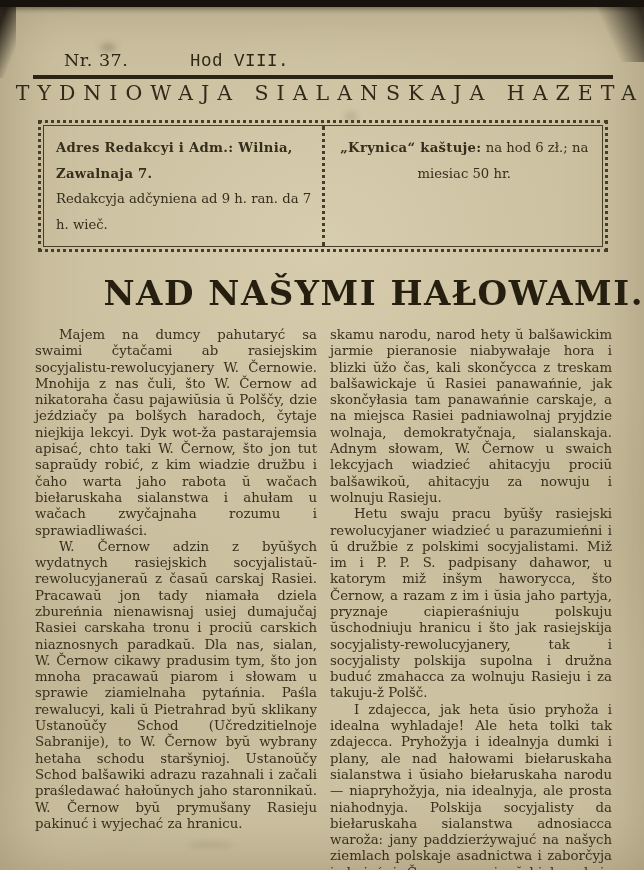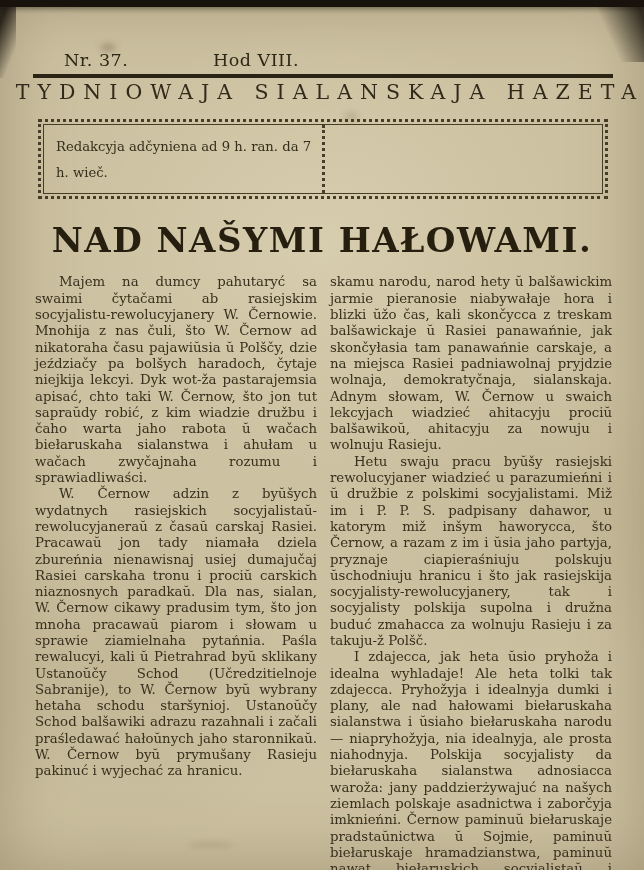--- a/index.html
+++ b/index.html
@@ -40,21 +40,21 @@
 
   
   .header-row {
     display: flex; align-items: baseline;
     margin: 50px 36px 0 40px;
     font-size: 17.5px; color: #2e2716;
     letter-spacing: 0.5px;
   }
   .header-left  { width: 150px; text-align: left; padding-left: 24px; }
   .header-center{ flex: 1; text-align: center; }
-  .header-right { width: 150px; text-align: center; padding-right: 18px; }
+  .header-right { width: 150px; text-align: left; padding-right: 18px; font-family: Liberation Mono, monospace; }
 
   .header-rule {
     margin: 4px 31px 0 33px;
     height: 3px;
     border-top: 3px solid #2b2414;
     border-bottom: 1.5px solid #2b2414;
   }
 
   
   .title-wrap { text-align: center; margin-top: 0px; }
@@ -96,21 +96,21 @@
     padding: 9px 10px 8px 12px;
     font-size: 13.2px;
     line-height: 1.95;
     color: #362e1d;
   }
   .box-cell.cell-right { border-left: 3px dotted #473e2a; text-align: center; }
   .box-line-bold { font-weight: 700; letter-spacing: 0.3px; }
 
   
   .article-headline {
-    text-align: center;
+    text-align: right;
     margin-top: 21px;
     font-size: 34px;
     font-weight: 700;
     letter-spacing: 1.5px;
     color: #261f10;
   }
   .body-columns {
     display: flex;
     gap: 13px;
     margin: 14px 32px 0 35px;
@@ -142,23 +142,25 @@
     <span class="header-right">Hod VIII.</span>
   </div>
 
   <div class="header-rule"></div>
 
   <div class="newspaper-subtitle">TYDNIOWAJA SIALANSKAJA HAZETA</div>
 
   <div class="masthead-box">
     <div class="masthead-box-inner">
       <div class="box-cell cell-left">
+        <div class="box-line-bold">Adres Redakcyi i Adm.: Wilnia, Zawalnaja 7.</div>
         <div>Redakcyja adčyniena ad 9 h. ran. da 7 h. wieč.</div>
       </div>
       <div class="box-cell cell-right">
+        <div><span class="box-line-bold">„Krynica“ kaštuje:</span><span> na hod 6 zł.; na miesiac 50 hr.</span></div>
       </div>
     </div>
   </div>
 
   <div class="article-headline">NAD NAŠYMI HAŁOWAMI.</div>
 
   <div class="body-columns">
     <div class="col">
       <p>Majem na dumcy pahutaryć sa swaimi čytačami ab rasiejskim socyjalistu-rewolucyjanery W. Černowie. Mnohija z nas čuli, što W. Černow ad nikatoraha času pajawiŭsia ŭ Polščy, dzie jeździačy pa bolšych haradoch, čytaje niejkija lekcyi. Dyk wot-ža pastarajemsia apisać, chto taki W. Černow, što jon tut sapraŭdy robić, z kim wiadzie družbu i čaho warta jaho rabota ŭ wačach biełaruskaha sialanstwa i ahułam u wačach zwyčajnaha rozumu i sprawiadliwaści.</p>
       <p>W. Černow adzin z byŭšych wydatnych rasiejskich socyjalistaŭ-rewolucyjaneraŭ z časaŭ carskaj Rasiei. Pracawaŭ jon tady niamała dziela zbureńnia nienawisnaj usiej dumajučaj Rasiei carskaha tronu i prociŭ carskich niaznosnych paradkaŭ. Dla nas, sialan, W. Černow cikawy pradusim tym, što jon mnoha pracawaŭ piarom i słowam u sprawie ziamielnaha pytańnia. Paśla rewalucyi, kali ŭ Pietrahrad byŭ sklikany Ustanoŭčy Schod (Učredzitielnoje Sabranije), to W. Černow byŭ wybrany hetaha schodu staršynioj. Ustanoŭčy Schod balšawiki adrazu razahnali i začali praśledawać hałoŭnych jaho staronnikaŭ. W. Černow byŭ prymušany Rasieju pakinuć i wyjechać za hranicu.</p>

